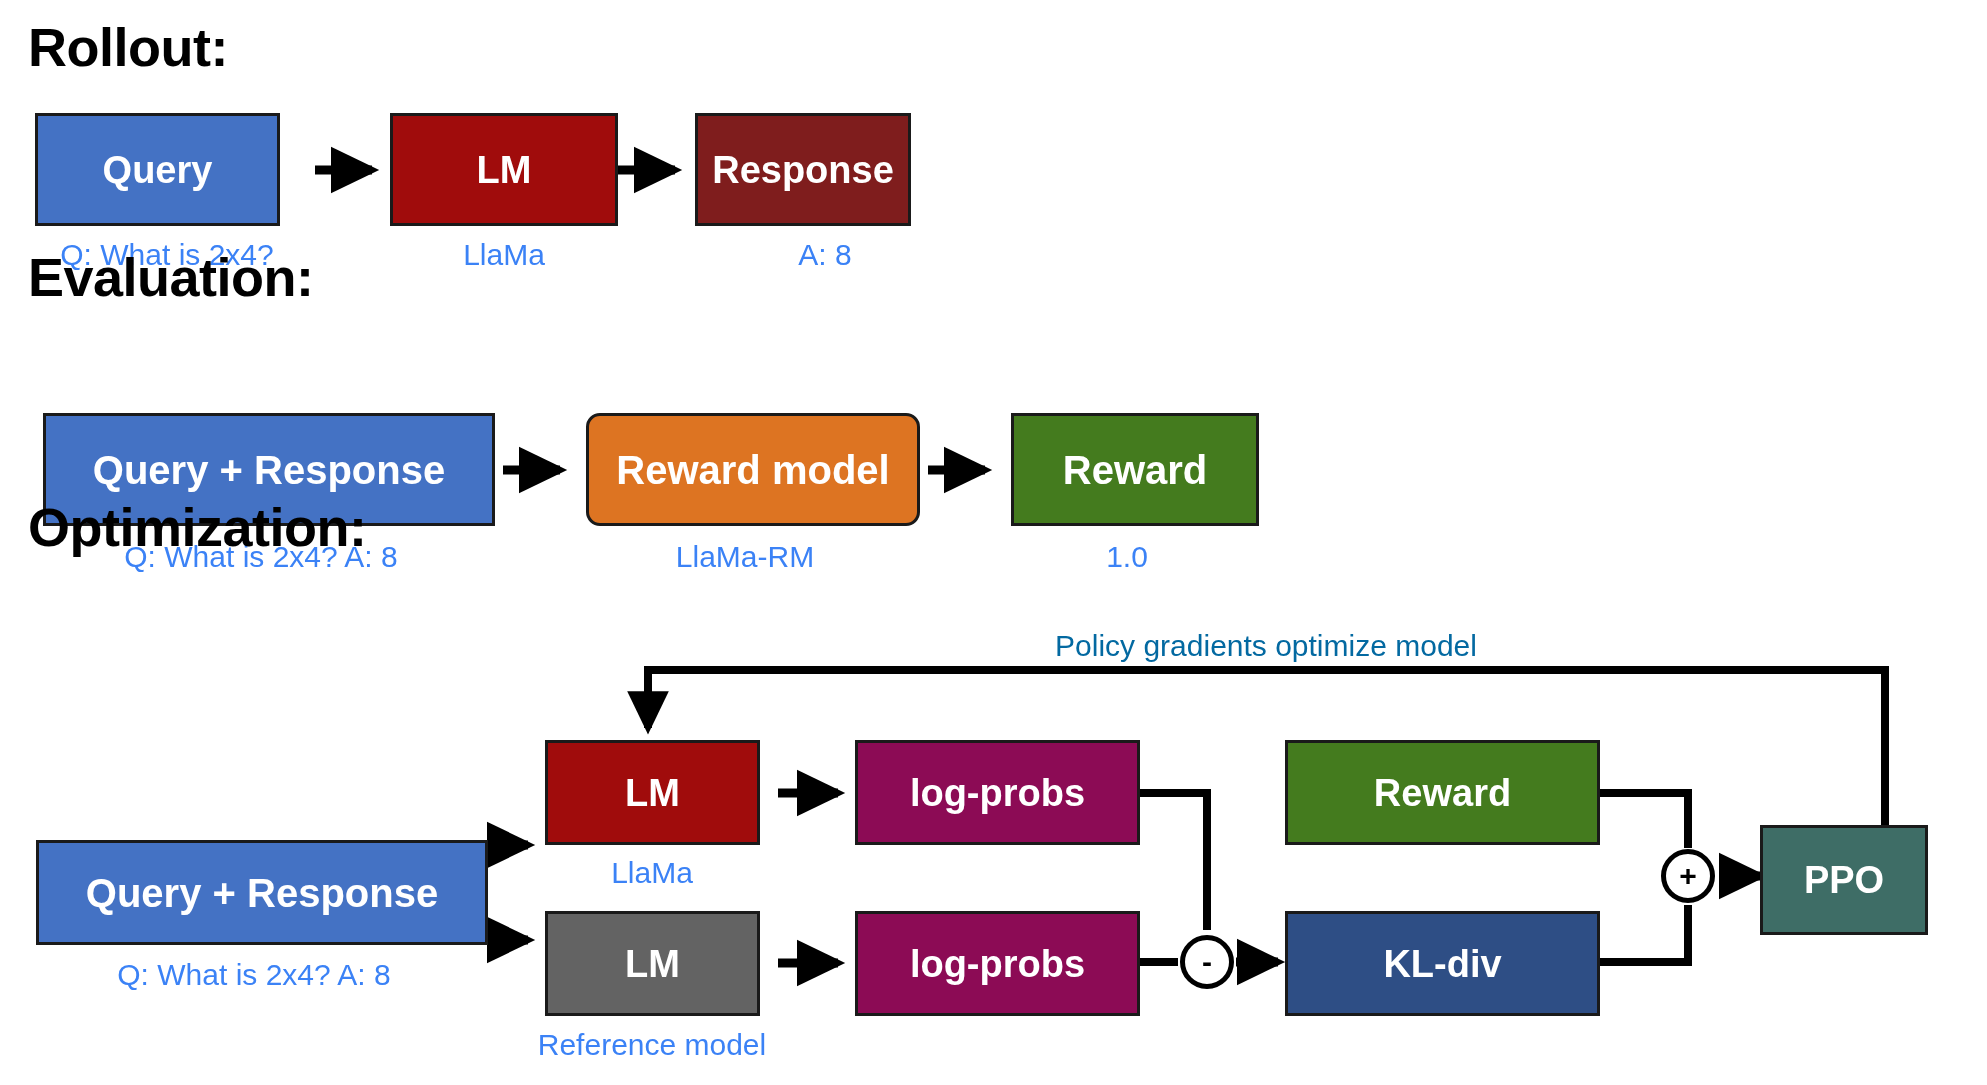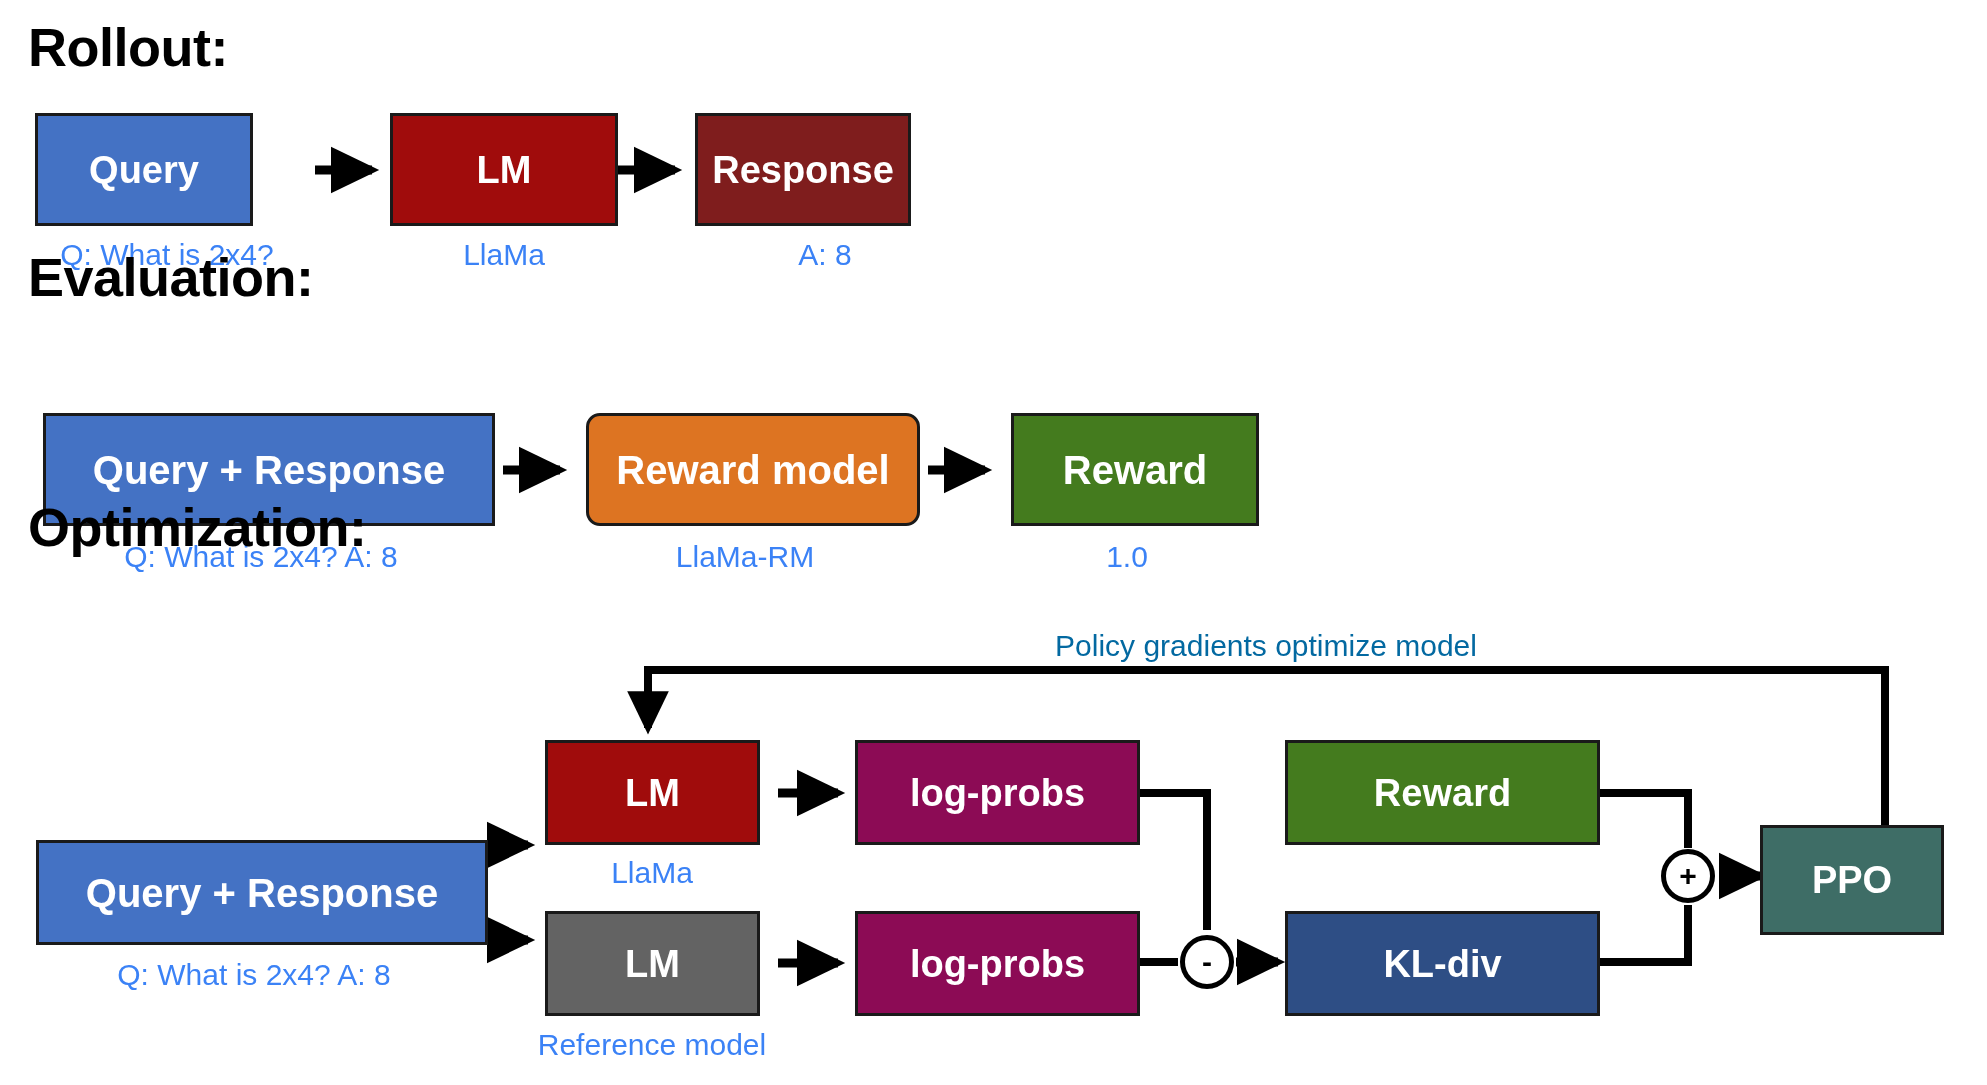--- a/index.html
+++ b/index.html
@@ -107,21 +107,21 @@
 
     <polyline points="1600,962 1688,962 1688,905" fill="none" stroke="#000" stroke-width="8"></polyline>
 
     <line x1="1722" y1="876" x2="1760" y2="876" stroke="#000" stroke-width="9" marker-end="url(#arrowhead)"></line>
 
     <polyline points="1885,825 1885,670 648,670 648,728" fill="none" stroke="#000" stroke-width="8" marker-end="url(#arrowhead)"></polyline>
   </svg>
 
   <div class="section-title" style="left:28px;top:20px;text-align:right;">Rollout:</div>
 
-  <div class="box" style="left:35px;top:113px;width:218px;height:113px;background:#4472C4;">Query</div>
+  <div class="box" style="left:35px;top:113px;width:245px;height:113px;background:#4472C4;">Query</div>
   <div class="box" style="left:390px;top:113px;width:228px;height:113px;background:#A00C0C;">LM</div>
   <div class="box" style="left:695px;top:113px;width:216px;height:113px;background:#7f1d1d;">Response</div>
 
   <div class="caption ctr" style="left:167px;top:240px;">Q: What is 2x4?</div>
   <div class="caption ctr" style="left:504px;top:240px;">LlaMa</div>
   <div class="caption ctr" style="left:825px;top:240px;">A: 8</div>
 
   <div class="section-title" style="left:28px;top:250px;">Evaluation:</div>
 
   <div class="box big" style="left:35px;top:413px;width:452px;height:113px;background:#4472C4;">Query + Response</div>
@@ -144,18 +144,18 @@
 
   <div class="box" style="left:545px;top:911px;width:215px;height:105px;background:#636363;">LM</div>
   <div class="caption ctr" style="left:652px;top:1030px;">Reference model</div>
 
   <div class="box" style="left:855px;top:740px;width:285px;height:105px;background:#8C0B55;">log-probs</div>
   <div class="box" style="left:855px;top:911px;width:285px;height:105px;background:#8C0B55;">log-probs</div>
 
   <div class="box" style="left:1285px;top:740px;width:315px;height:105px;background:#447B1E;">Reward</div>
   <div class="box" style="left:1285px;top:911px;width:315px;height:105px;background:#2E4E85;">KL-div</div>
 
-  <div class="box" style="left:1760px;top:825px;width:184px;height:110px;background:#3E6D66;">PPO</div>
+  <div class="box" style="left:1760px;top:825px;width:168px;height:110px;background:#3E6D66;">PPO</div>
 
   <div class="op-circle" style="left:1180px;top:935px;">-</div>
   <div class="op-circle" style="left:1661px;top:849px;">+</div>
 
 </div>
 
 </body></html>

